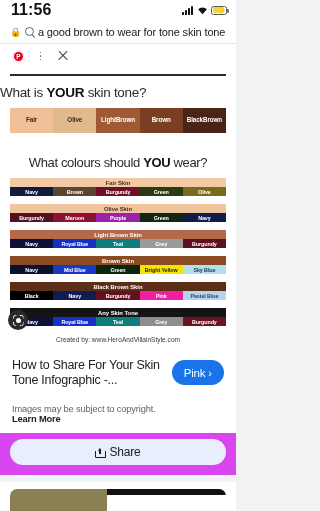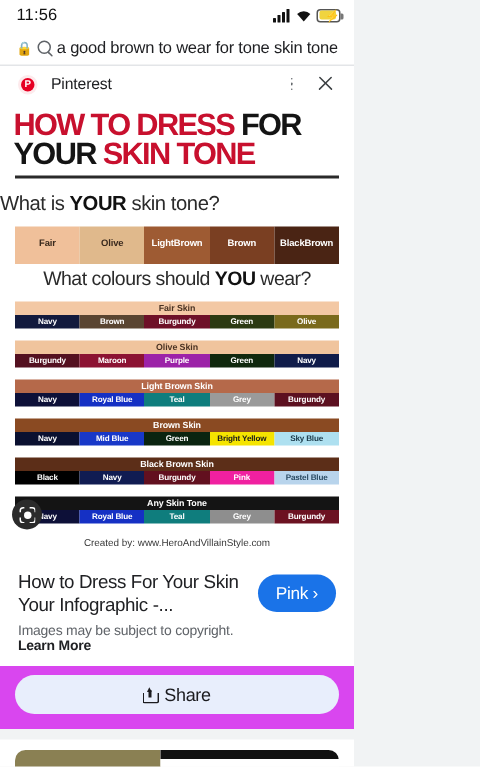--- a/index.html
+++ b/index.html
@@ -10,21 +10,21 @@
     overflow: hidden;
   }
   .screen { width: 236px; height: 511px; position: relative; background: #ffffff; }
 
   
   .statusbar {
     height: 20px; display: flex; align-items: center;
     justify-content: space-between; padding: 0 9px 0 11px;
     background: #ffffff;
   }
-  .clock { font-size: 11px; font-weight: 400; color: #111; letter-spacing: .1px; }
+  .clock { font-size: 16px; font-weight: 700; color: #111; letter-spacing: .1px; }
   .status-icons { display: flex; align-items: center; gap: 3.5px; }
   .sig { display: flex; align-items: flex-end; gap: 1px; height: 9px; }
   .sig i { width: 2px; background: #111; display: block; border-radius: .4px; }
   .sig i:nth-child(1){height:3px}.sig i:nth-child(2){height:5px}
   .sig i:nth-child(3){height:7px}.sig i:nth-child(4){height:9px}
   .batt { position: relative; width: 16px; height: 9px; border: 1.2px solid #555;
           border-radius: 2.5px; background: #fff; display:flex; align-items:center; }
   .batt::after { content:""; position:absolute; right:-3px; top:2.5px; width:1.6px;
           height:3.5px; background:#777; border-radius:0 1px 1px 0; }
   .batt span { position:absolute; left:.8px; top:.8px; bottom:.8px; width:11px;
@@ -78,21 +78,21 @@
 
   .q1 { text-align:left; font-size:13.5px; color:#2b2b2b; padding:9px 0 8px 0;
         letter-spacing:-.3px; }
   .q1 b { font-weight:700; color:#111; }
 
   .tones { display:flex; margin:0 10px; height:25px; }
   .tone { flex:1; display:flex; align-items:center; justify-content:center;
           font-size:6.3px; font-weight:700; text-align:center; line-height:6.6px;
           letter-spacing:-.1px; }
 
-  .q2 { text-align:center; font-size:13px; color:#2b2b2b; padding:2px 0 8px 0;
+  .q2 { text-align:center; font-size:13px; color:#2b2b2b; padding:22px 0 8px 0;
         letter-spacing:-.35px; }
   .q2 b { font-weight:700; color:#111; }
 
   .pal-block { margin:0 10px 8px 10px; }
   .pal-head { height:9px; display:flex; align-items:center; justify-content:center;
               font-size:5.9px; font-weight:700; letter-spacing:-.05px; }
   .pal-row { display:flex; height:9px; }
   .pal-cell { flex:1; display:flex; align-items:center; justify-content:center;
               font-size:5.4px; font-weight:700; letter-spacing:-.1px; white-space:nowrap;}
 
@@ -106,21 +106,21 @@
         border-radius:2.5px; clip-path: polygon(0 0,34% 0,34% 18%,18% 18%,18% 34%,0 34%,
         0 66%,18% 66%,18% 82%,34% 82%,34% 100%,66% 100%,66% 82%,82% 82%,82% 66%,
         100% 66%,100% 34%,82% 34%,82% 18%,66% 18%,66% 0,100% 0,100% 100%,0 100%);}
   .lens-g::after{content:"";position:absolute;left:3px;top:3px;width:5px;height:5px;
         border-radius:50%;background:#fff;}
 
   
   .res { padding:8px 12px 9px 12px; display:flex; align-items:flex-start; gap:6px; }
   .res-left { flex:1; min-width:0; }
   .res-title { font-size:12.5px; line-height:15px; color:#202124; letter-spacing:-.25px; }
-  .res-sub { font-size:9.3px; color:#5f6368; margin-top:4px; letter-spacing:-.15px; }
+  .res-sub { font-size:9.3px; color:#5f6368; margin-top:16px; letter-spacing:-.15px; }
   .res-sub b { color:#202124; font-weight:700; }
   .visit { flex:none; background:#1a73e8; color:#fff; border:none; border-radius:20px;
      padding:0 12px; height:25px; font-size:11.5px; font-family:inherit;
      display:flex; align-items:center; gap:3px; margin-top:2px; letter-spacing:-.2px;}
 
   .share-wrap { padding:6px 10px 10px 10px; background:#d946ef; }
   .share { width:100%; height:26px; border:none; border-radius:20px;
      background:#e8eefc; color:#1b1b1f; font-size:12px; font-family:inherit;
      display:flex; align-items:center; justify-content:center; gap:5px;
      letter-spacing:-.2px; }
@@ -172,35 +172,30 @@
   <div class="hdivider"></div>
 
   <div class="scroll">
 
     <div class="card">
 
       <div class="site-row">
         <span class="pin-logo">
           <b>P</b>
         </span>
-        <span class="site-name">Pinterest</span>
         <span class="kebab">
             <i></i>
             <i></i>
             <i></i>
           </span>
         <span class="xclose"></span>
       </div>
 
       <div class="info">
 
-        <div class="title-wrap">
-          <div class="t-line"><span class="red">HOW TO DRESS </span><span class="blk">FOR</span></div>
-          <div class="t-line l2"><span class="blk">YOUR </span><span class="red">SKIN TONE</span></div>
-        </div>
         <div class="title-rule"></div>
 
         <div class="q1"><span>What is </span><b>YOUR</b><span> skin tone?</span></div>
 
         <div class="tones">
             <div class="tone" style="background: rgb(240, 192, 154); color: rgb(58, 42, 30);">
               <span>Fair</span>
             </div>
             <div class="tone" style="background: rgb(224, 185, 140); color: rgb(58, 42, 30);">
               <span>Olive</span>
@@ -287,21 +282,21 @@
 
         <div class="credit">Created by: www.HeroAndVillainStyle.com</div>
 
         <div class="lens-btn">
           <span class="lens-g"></span>
         </div>
       </div>
 
       <div class="res">
         <div class="res-left">
-          <div class="res-title">How to Dress For Your Skin Your Infographic -...</div>
+          <div class="res-title">How to Share For Your Skin Tone Infographic -...</div>
           <div class="res-sub"><span>Images may be subject to copyright. </span><b>Learn More</b></div>
         </div>
         <button class="visit">
           <span>Pink</span>
           <span>›</span>
         </button>
       </div>
 
       <div class="share-wrap">
         <button class="share">

